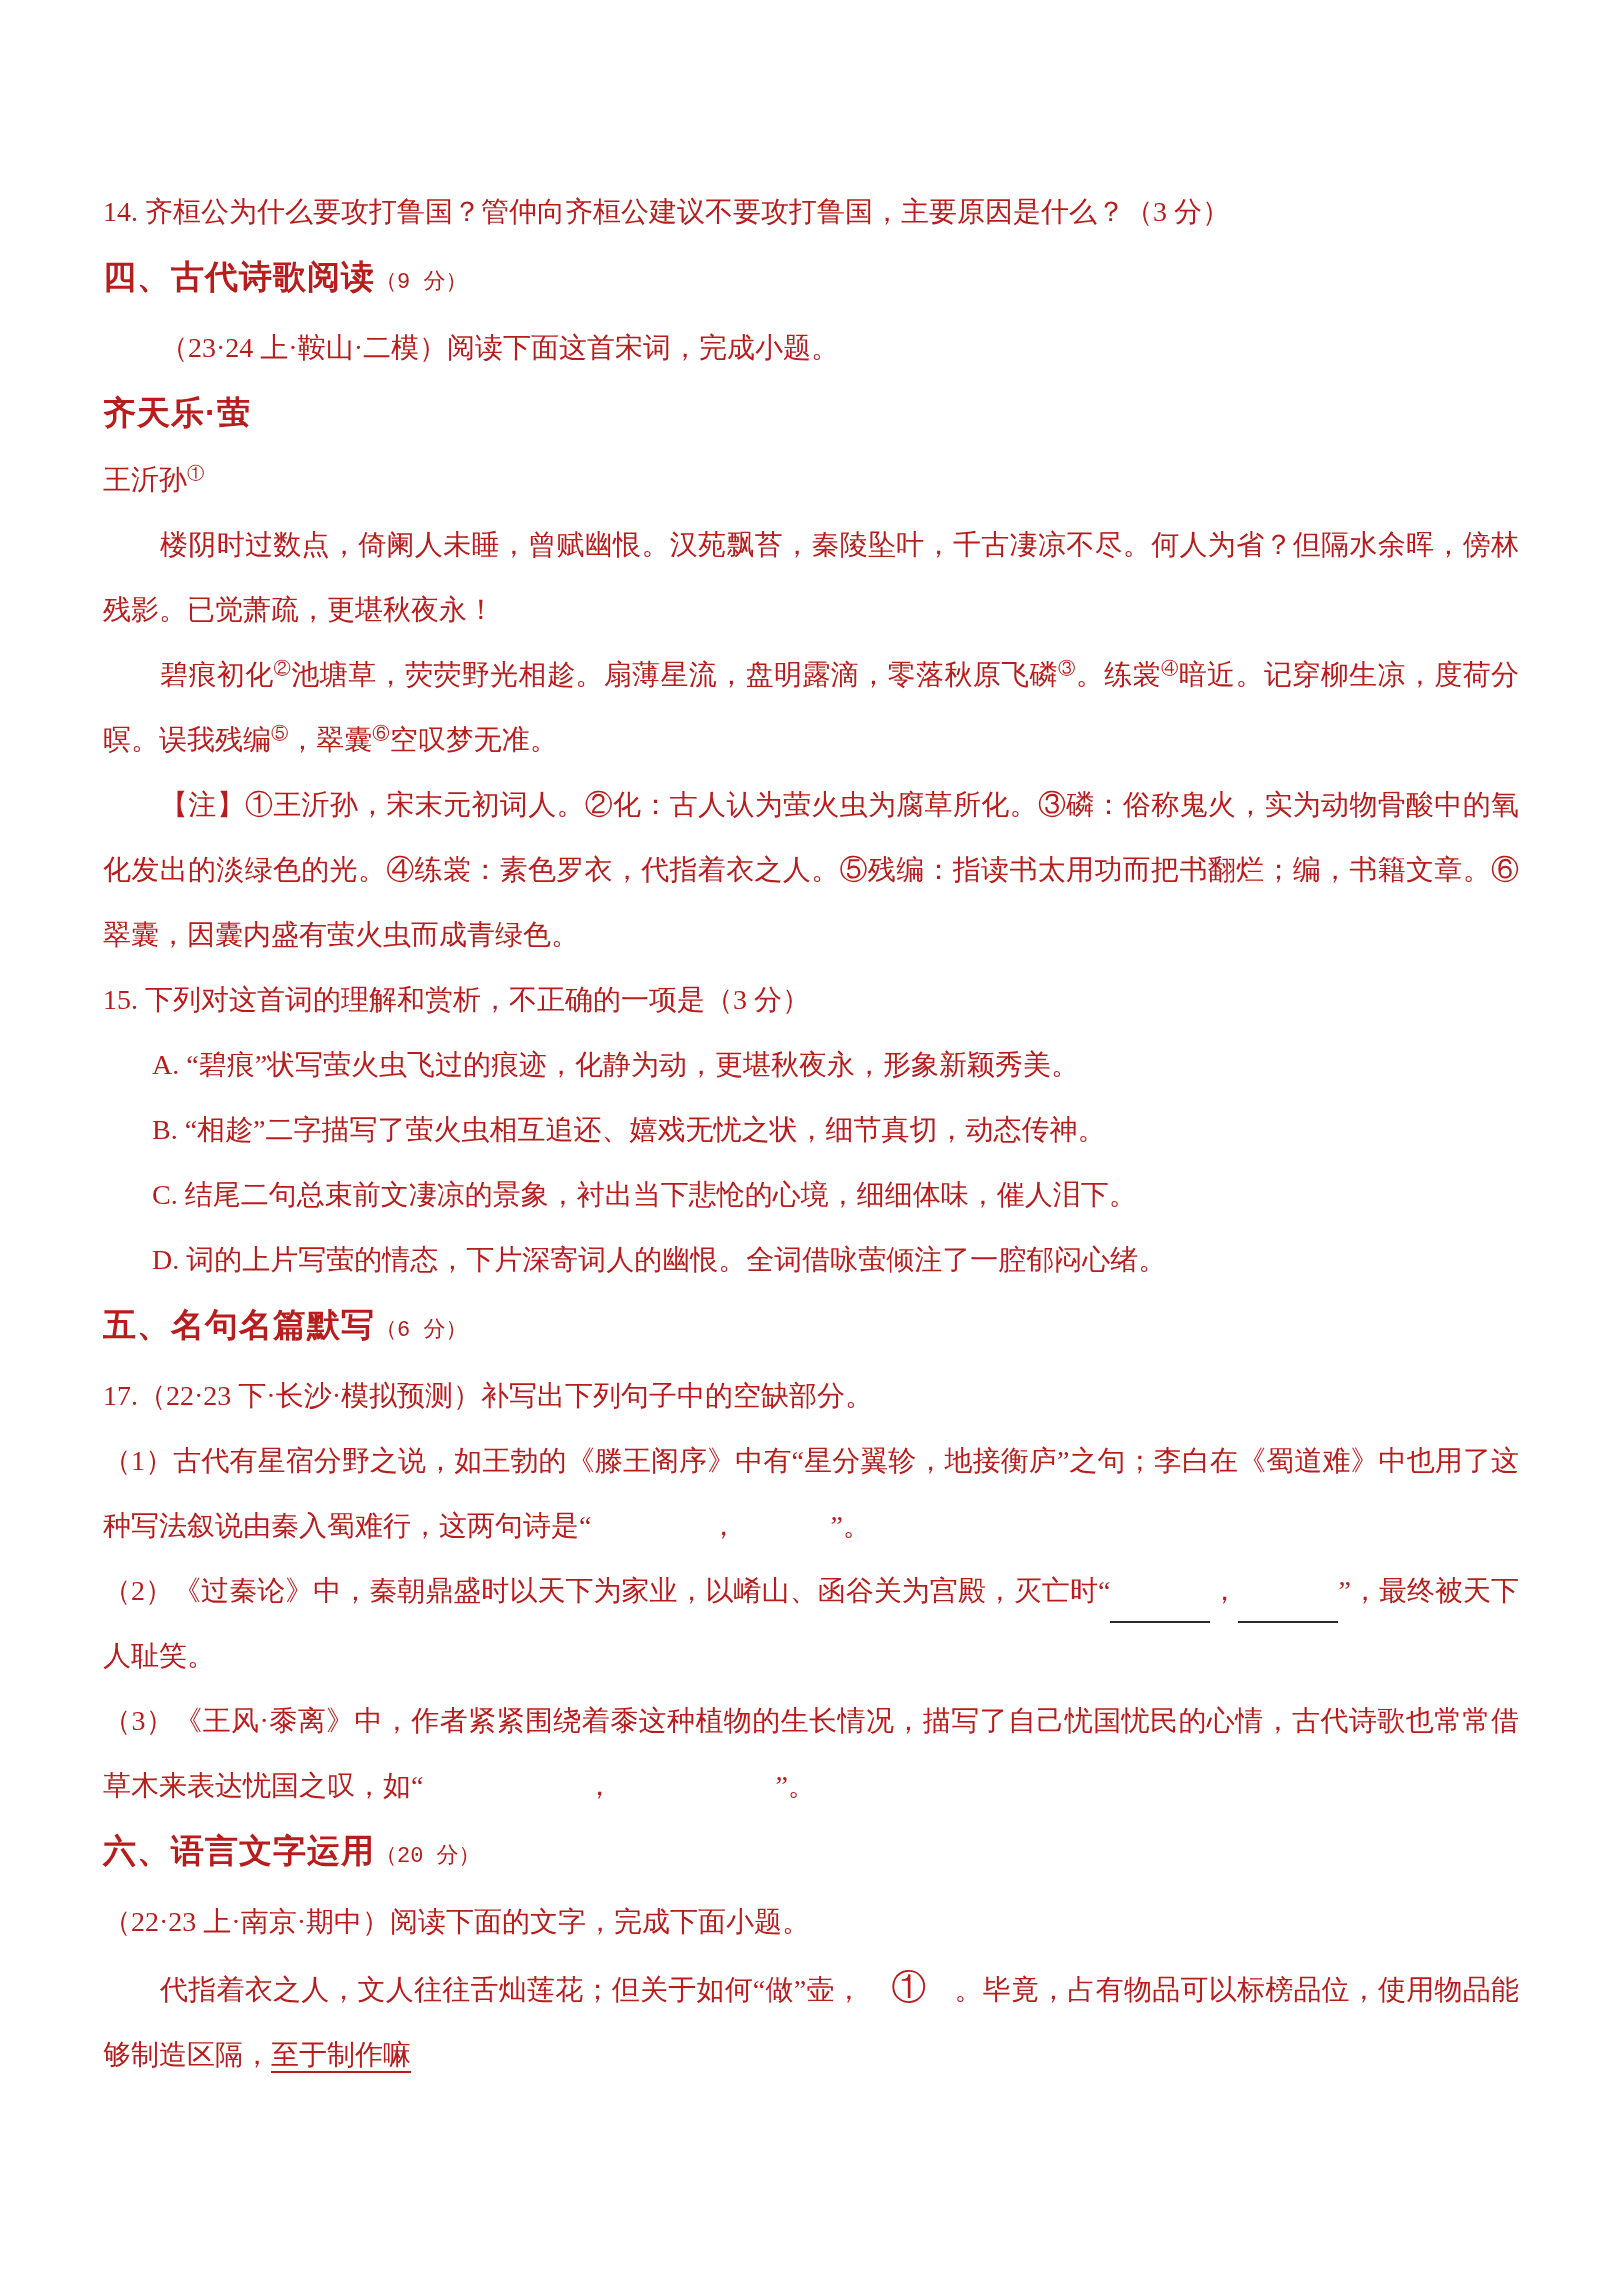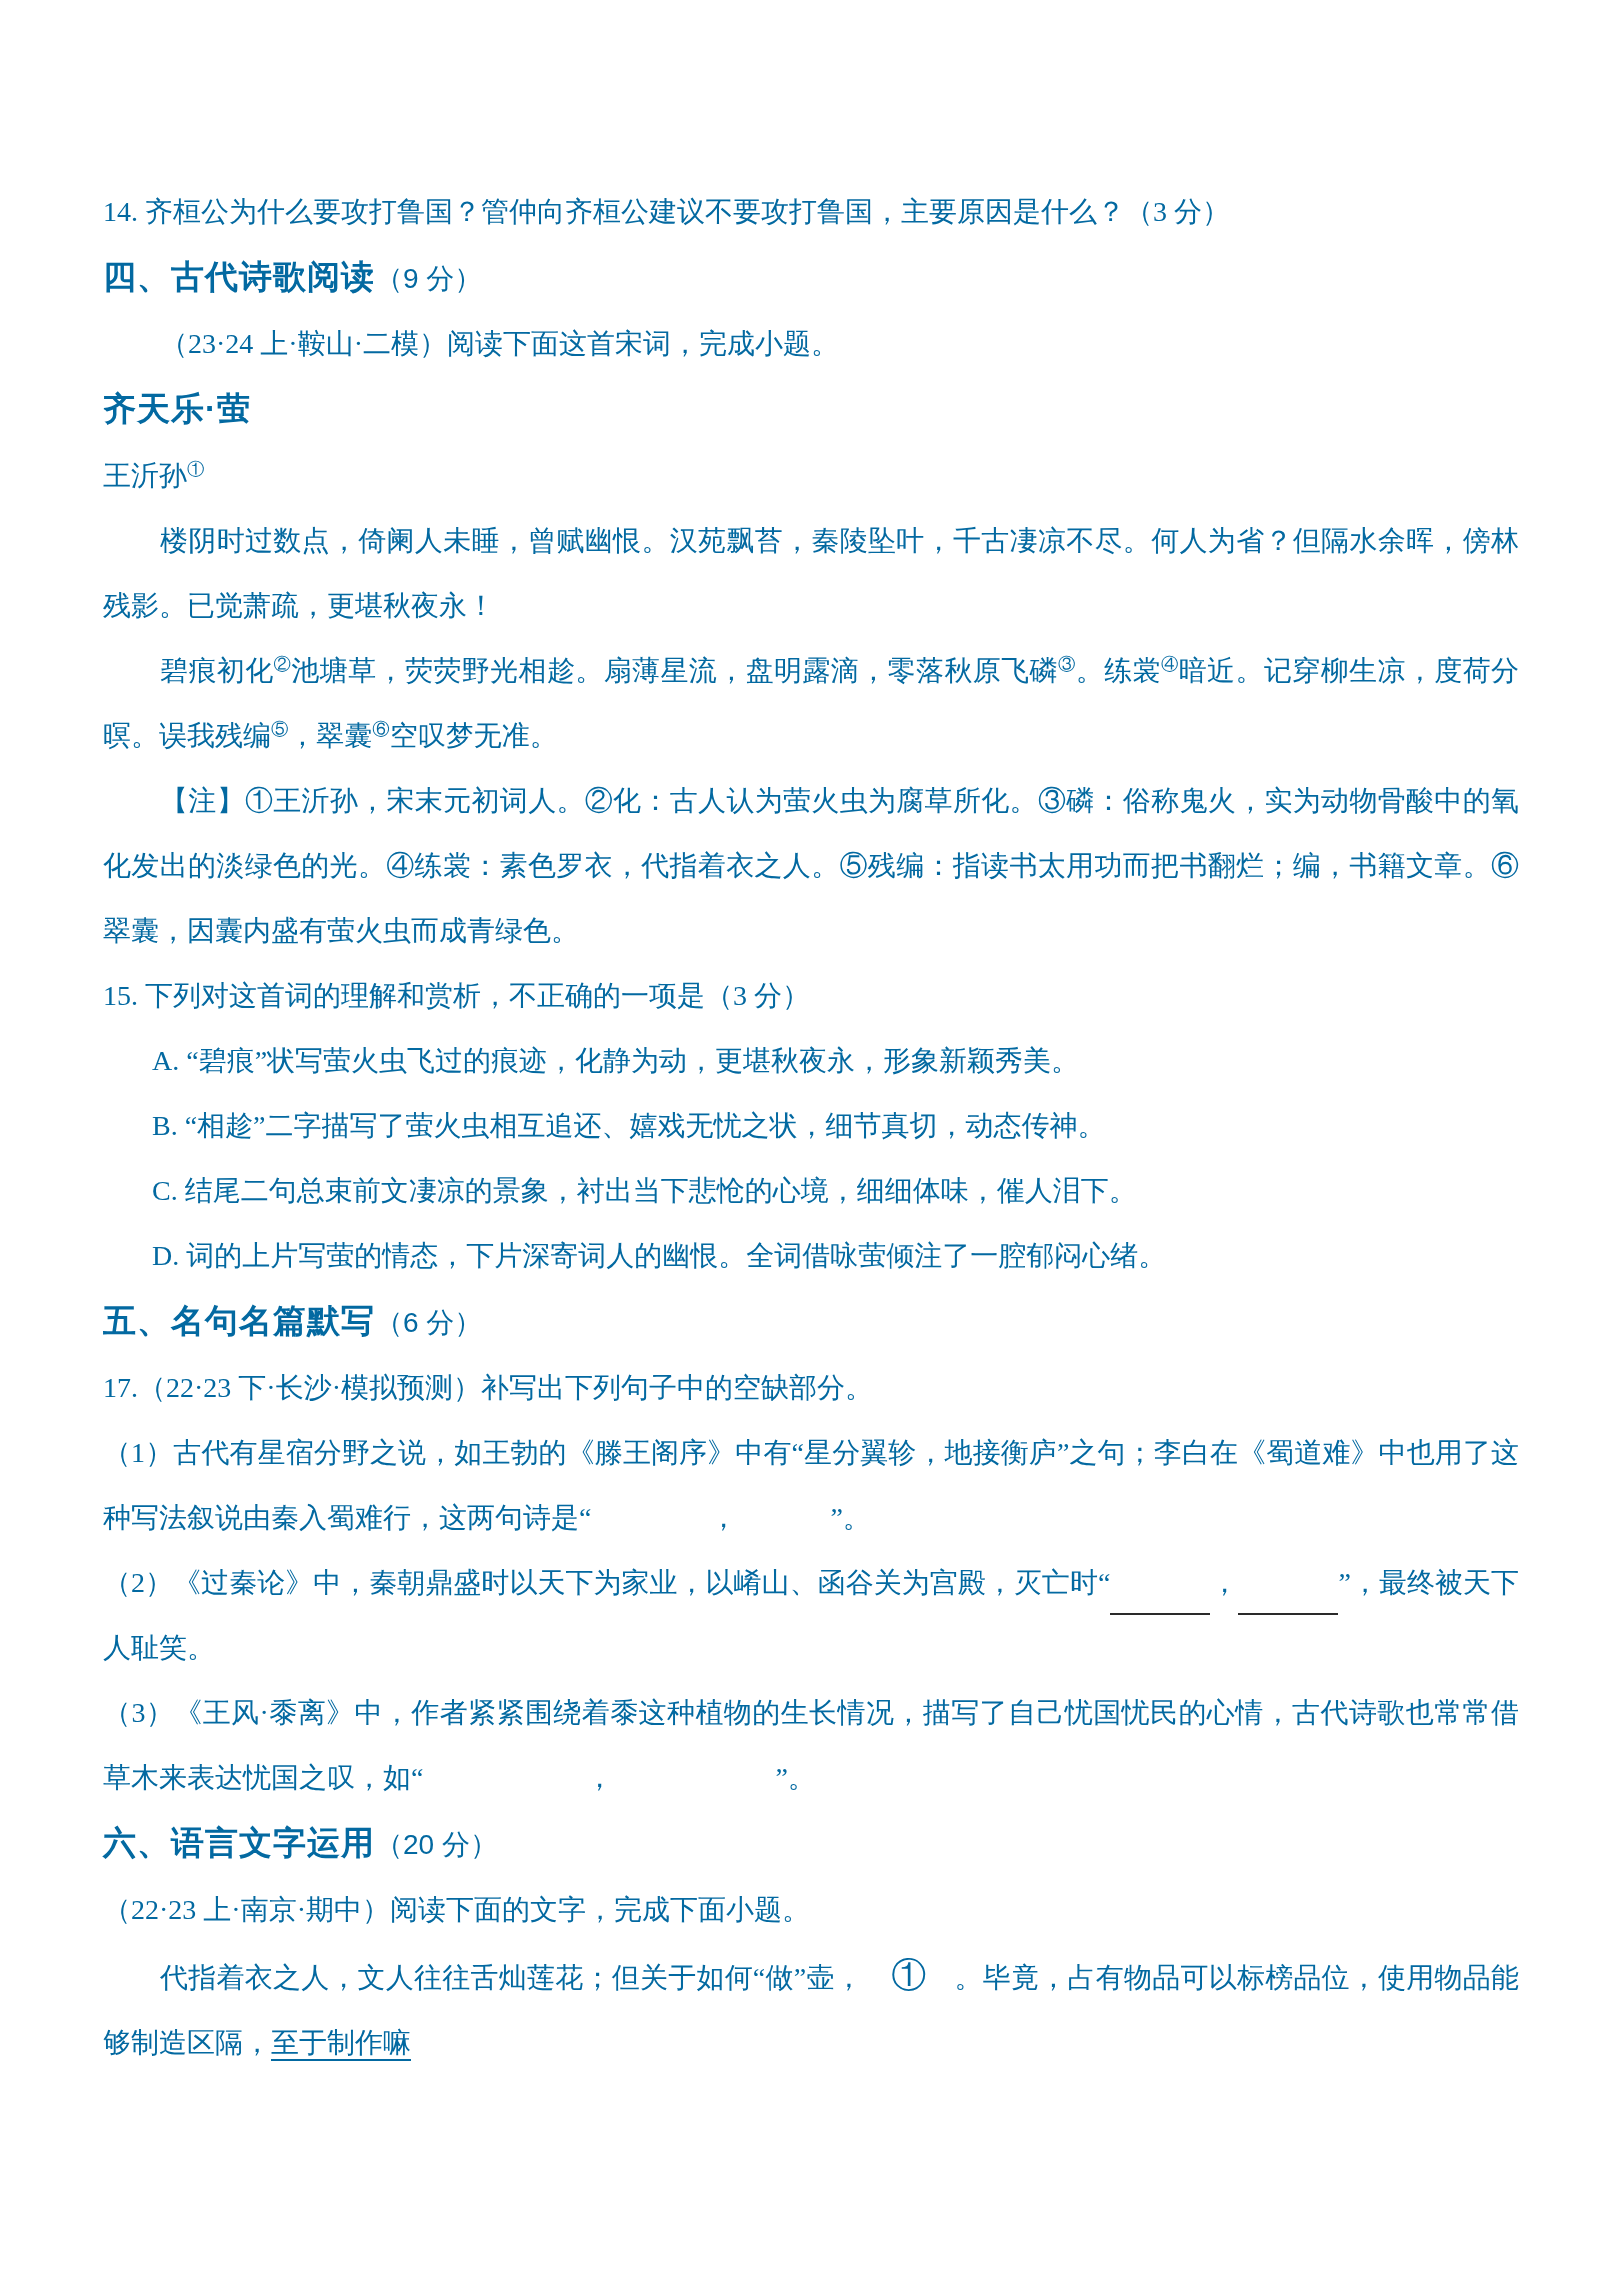--- a/index.html
+++ b/index.html
@@ -4,37 +4,37 @@
 <style>
   html, body { margin: 0; padding: 0; background: #ffffff; }
   .page {
     position: relative;
     width: 1621px;
     height: 2293px;
     box-sizing: border-box;
     margin: 0 auto;
     padding: 179px 102px 0 103px;
     background: #ffffff;
-    color: #0369a1;
+    color: #b91c1c;
     font-family: "Liberation Serif", serif;
     font-size: 28px;
     line-height: 65px;
     text-align: justify;
   }
   p { margin: 0; }
   .indent { text-indent: 57px; }
   .center { text-align: left; }
   .option { padding-left: 49px; }
   .hd {
     font-family: "Liberation Sans", sans-serif;
     font-weight: bold;
     font-size: 33px;
     letter-spacing: 1px;
   }
-  .hd-score { font-weight: normal; font-family: Liberation Sans, sans-serif; font-size: 28px; }
+  .hd-score { font-weight: normal; font-family: Liberation Mono, monospace; font-size: 22px; }
   sup { font-size: 0.62em; line-height: 0; vertical-align: super; }
   .blank { display: inline-block; height: 29px; vertical-align: bottom; }
   .blank.ul { border-bottom: 2px solid #2a2a2a; }
   .u { text-decoration: underline; text-underline-offset: 6.9px; text-decoration-thickness: 2px; }
   .circled-big { font-size: 35px; font-family: "Liberation Sans", sans-serif; }
 </style>
 </head>
 <body>
 
 <div class="page">

